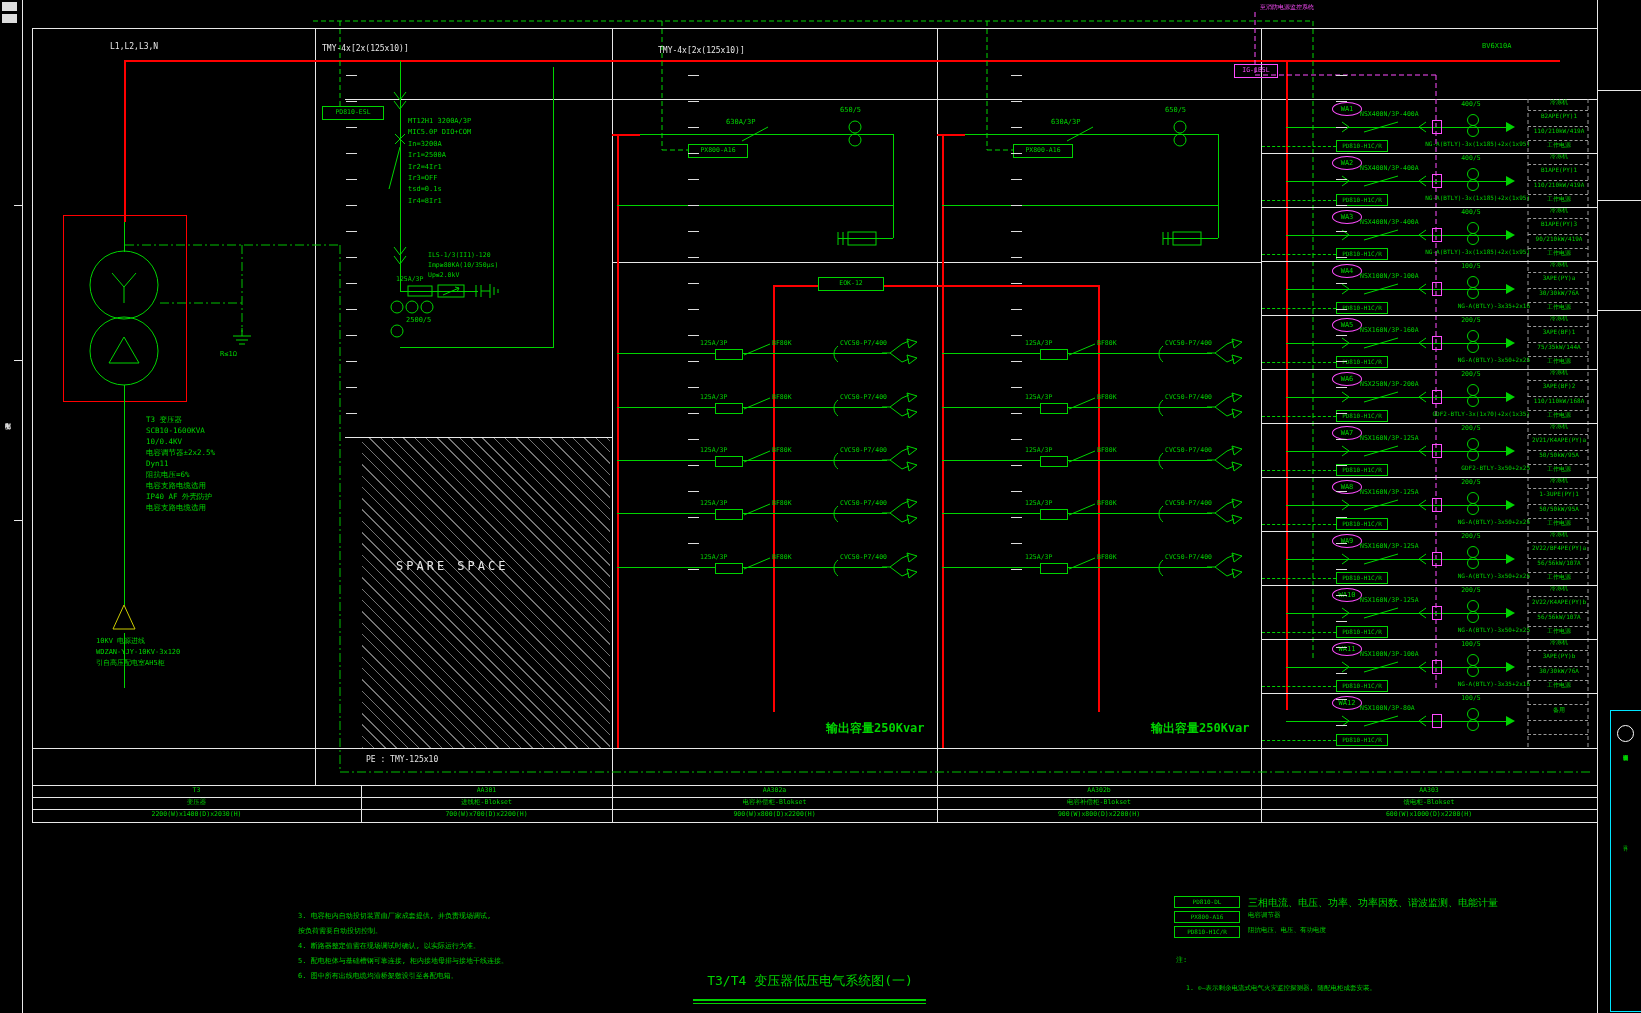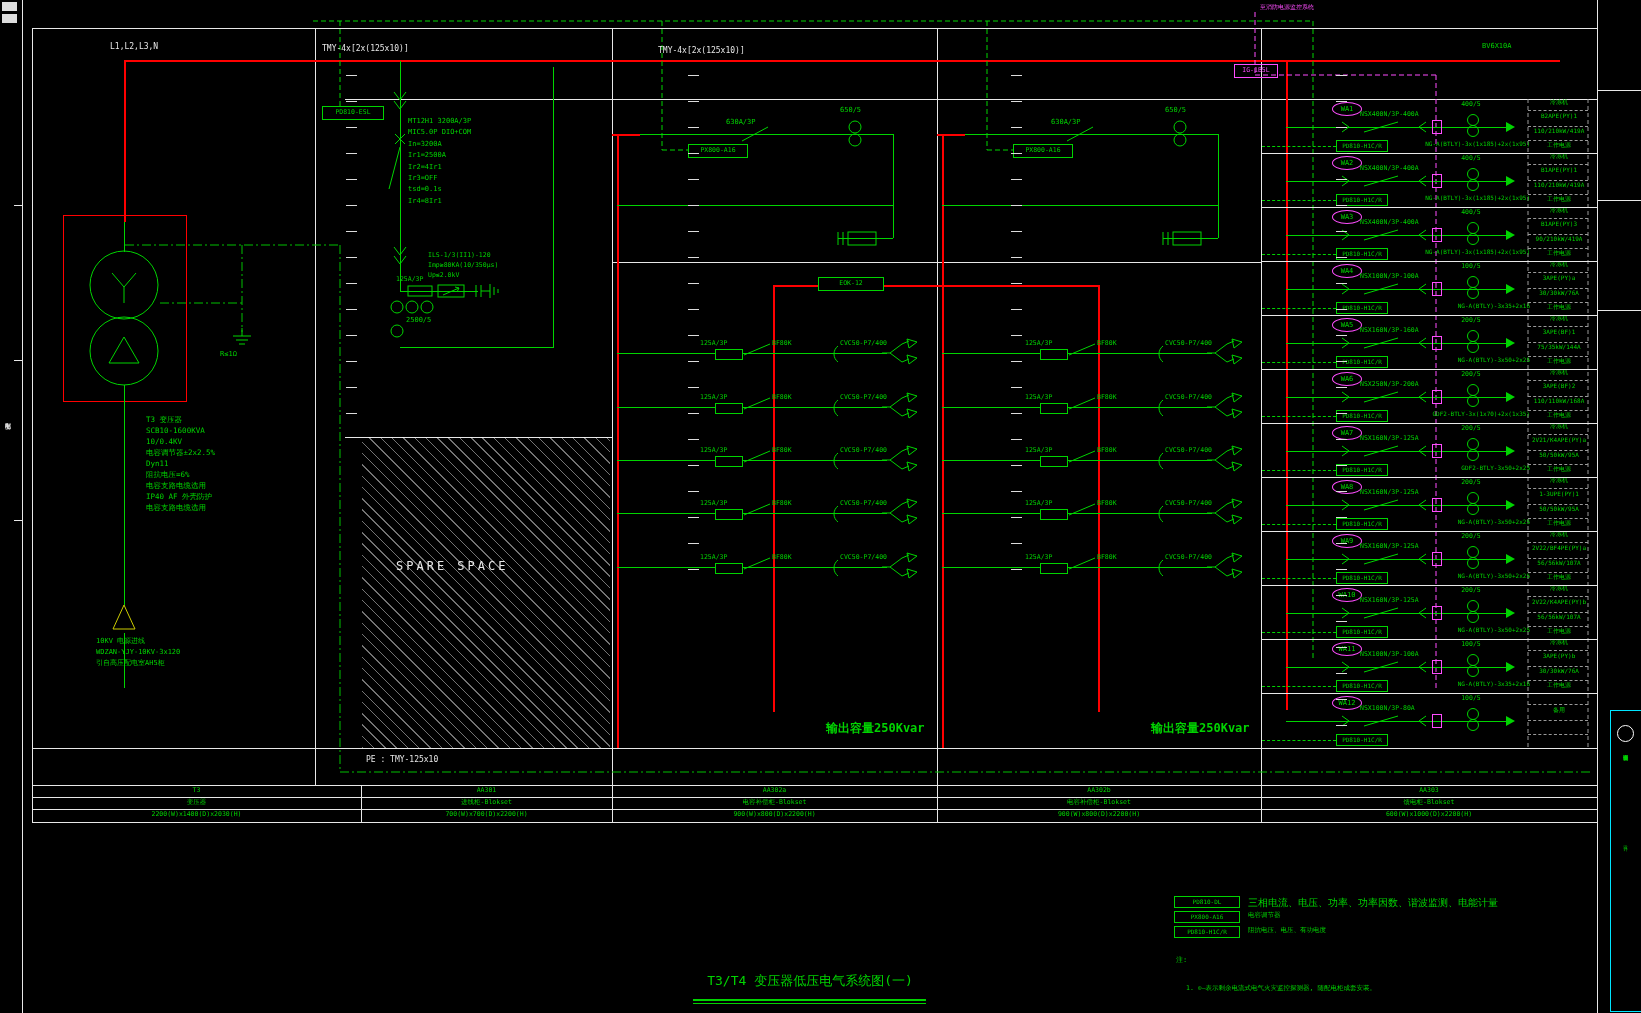--- a/index.html
+++ b/index.html
@@ -715,20 +715,27 @@
   <div class="cell" style="left:612px;top:786px;width:325px">AA302a</div>
   <div class="cell" style="left:612px;top:798px;width:325px">电容补偿柜-Blokset</div>
   <div class="cell" style="left:612px;top:810px;width:325px">900(W)x800(D)x2200(H)</div>
   <div class="cell" style="left:937px;top:786px;width:324px">AA302b</div>
   <div class="cell" style="left:937px;top:798px;width:324px">电容补偿柜-Blokset</div>
   <div class="cell" style="left:937px;top:810px;width:324px">900(W)x800(D)x2200(H)</div>
   <div class="cell" style="left:1261px;top:786px;width:336px">AA303</div>
   <div class="cell" style="left:1261px;top:798px;width:336px">馈电柜-Blokset</div>
   <div class="cell" style="left:1261px;top:810px;width:336px">600(W)x1000(D)x2200(H)</div>
 
+  <div class="t g" style="left:298px;top:909px;font-size:7px;line-height:15px">
+    <div>3. 电容柜内自动投切装置由厂家成套提供, 并负责现场调试,</div>
+      <div>   按负荷需要自动投切控制。</div>
+    <div>4. 断路器整定值需在现场调试时确认, 以实际运行为准。</div>
+      <div>5. 配电柜体与基础槽钢可靠连接, 柜内接地母排与接地干线连接。</div>
+    <div>6. 图中所有出线电缆均沿桥架敷设引至各配电箱。</div>
+  </div>
   <div class="gbox" style="left:1174px;top:896px;width:64px;height:10px;font-size:6px;line-height:10px">PD810-DL</div>
   <div class="t g" style="left:1248px;top:897px;font-size:10px">三相电流、电压、功率、功率因数、谐波监测、电能计量</div>
   <div class="gbox" style="left:1174px;top:911px;width:64px;height:10px;font-size:6px;line-height:10px">PX800-A16</div>
   <div class="t g" style="left:1248px;top:912px;font-size:6.5px">电容调节器</div>
   <div class="gbox" style="left:1174px;top:926px;width:64px;height:10px;font-size:6px;line-height:10px">PD810-H1C/R</div>
   <div class="t g" style="left:1248px;top:927px;font-size:6.5px">阻抗电压、电压、有功电度</div>
   <div class="t g" style="left:1176px;top:956px;font-size:7px">注:</div>
   <div class="t g" style="left:1186px;top:1019px;font-size:12px">1. 电容支路电缆选用 NG-A(BTLY) 耐火电缆, 由厂家随柜成套提供。</div>
   <div class="t g" style="left:1186px;top:985px;font-size:6.5px">1. ⊙—表示剩余电流式电气火灾监控探测器, 随配电柜成套安装。</div>
 

